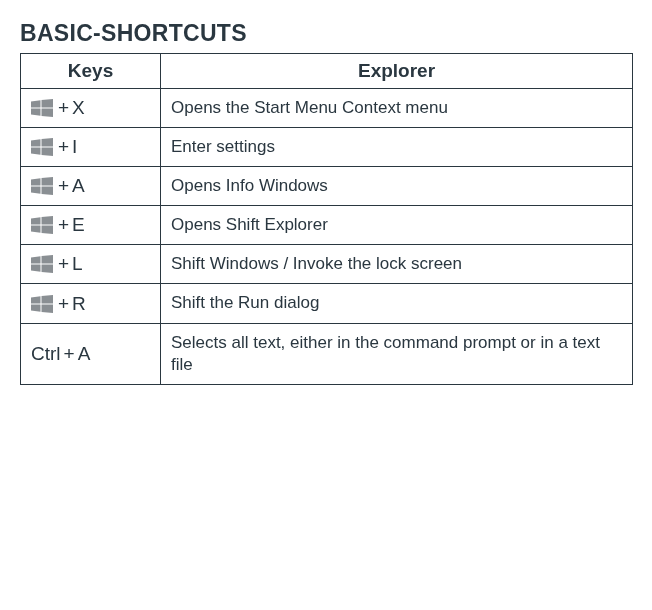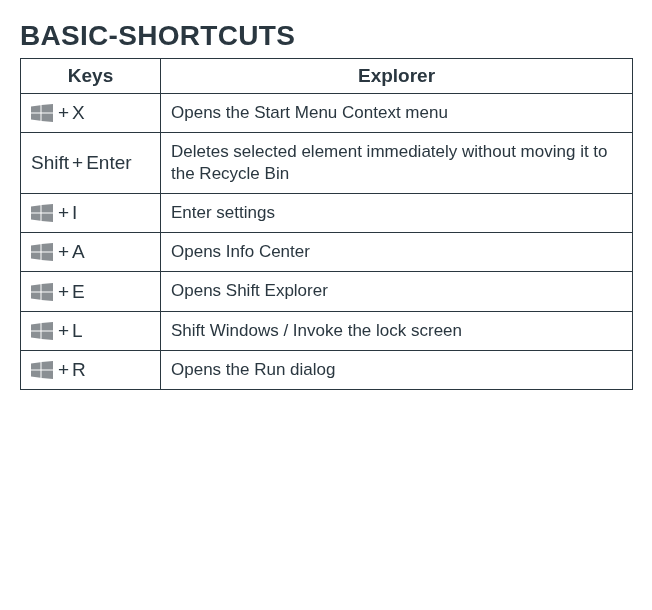--- a/index.html
+++ b/index.html
@@ -5,21 +5,21 @@
     body {
       margin: 0;
       padding: 20px;
       font-family: -apple-system, BlinkMacSystemFont, "Segoe UI", Arial, sans-serif;
       width: 612px;
       background: #fff;
       color: #2a3740;
     }
     h1 {
       margin: 0 0 6px 0;
-      font-size: 28px;
+      font-size: 23px;
       font-weight: 700;
       letter-spacing: 0.3px;
       color: #2a3740;
       font-stretch: condensed;
     }
     table {
       border-collapse: collapse;
       width: 612px;
       table-layout: fixed;
     }
@@ -76,40 +76,36 @@
       <tr>
         <td class="keys"><span class="win-icon"><svg viewBox="0 0 88 72" xmlns="http://www.w3.org/2000/svg">
               <polygon fill="#8a8f93" points="0,10 38,5 38,34 0,34"></polygon>
               <polygon fill="#8a8f93" points="42,4 88,0 88,34 42,34"></polygon>
               <polygon fill="#8a8f93" points="0,38 38,38 38,67 0,62"></polygon>
               <polygon fill="#8a8f93" points="42,38 88,38 88,72 42,68"></polygon>
             </svg></span><span class="plus">+</span><span>X</span></td>
         <td class="func">Opens the Start Menu Context menu</td>
       </tr>
       <tr>
-        <td class="keys"><span>Shift</span><span class="plus">+</span><span>Enter</span></td>
-        <td class="func">Deletes selected element immediately without mo­ving it to the Recycle Bin</td>
-      </tr>
-      <tr>
         <td class="keys"><span class="win-icon"><svg viewBox="0 0 88 72" xmlns="http://www.w3.org/2000/svg">
               <polygon fill="#8a8f93" points="0,10 38,5 38,34 0,34"></polygon>
               <polygon fill="#8a8f93" points="42,4 88,0 88,34 42,34"></polygon>
               <polygon fill="#8a8f93" points="0,38 38,38 38,67 0,62"></polygon>
               <polygon fill="#8a8f93" points="42,38 88,38 88,72 42,68"></polygon>
             </svg></span><span class="plus">+</span><span>I</span></td>
         <td class="func">Enter settings</td>
       </tr>
       <tr>
         <td class="keys"><span class="win-icon"><svg viewBox="0 0 88 72" xmlns="http://www.w3.org/2000/svg">
               <polygon fill="#8a8f93" points="0,10 38,5 38,34 0,34"></polygon>
               <polygon fill="#8a8f93" points="42,4 88,0 88,34 42,34"></polygon>
               <polygon fill="#8a8f93" points="0,38 38,38 38,67 0,62"></polygon>
               <polygon fill="#8a8f93" points="42,38 88,38 88,72 42,68"></polygon>
             </svg></span><span class="plus">+</span><span>A</span></td>
-        <td class="func">Opens Info Center</td>
+        <td class="func">Opens Info Windows</td>
       </tr>
       <tr>
         <td class="keys"><span class="win-icon"><svg viewBox="0 0 88 72" xmlns="http://www.w3.org/2000/svg">
               <polygon fill="#8a8f93" points="0,10 38,5 38,34 0,34"></polygon>
               <polygon fill="#8a8f93" points="42,4 88,0 88,34 42,34"></polygon>
               <polygon fill="#8a8f93" points="0,38 38,38 38,67 0,62"></polygon>
               <polygon fill="#8a8f93" points="42,38 88,38 88,72 42,68"></polygon>
             </svg></span><span class="plus">+</span><span>E</span></td>
         <td class="func">Opens Shift Explorer</td>
       </tr>
@@ -122,16 +118,20 @@
             </svg></span><span class="plus">+</span><span>L</span></td>
         <td class="func">Shift Windows  /  Invoke the lock screen</td>
       </tr>
       <tr>
         <td class="keys"><span class="win-icon"><svg viewBox="0 0 88 72" xmlns="http://www.w3.org/2000/svg">
               <polygon fill="#8a8f93" points="0,10 38,5 38,34 0,34"></polygon>
               <polygon fill="#8a8f93" points="42,4 88,0 88,34 42,34"></polygon>
               <polygon fill="#8a8f93" points="0,38 38,38 38,67 0,62"></polygon>
               <polygon fill="#8a8f93" points="42,38 88,38 88,72 42,68"></polygon>
             </svg></span><span class="plus">+</span><span>R</span></td>
-        <td class="func">Opens the Run dialog</td>
+        <td class="func">Shift the Run dialog</td>
+      </tr>
+      <tr>
+        <td class="keys"><span>Ctrl</span><span class="plus">+</span><span>A</span></td>
+        <td class="func">Selects all text, either in the command prompt or in a text file</td>
       </tr>
     </tbody>
 </table>
 
 </body></html>

